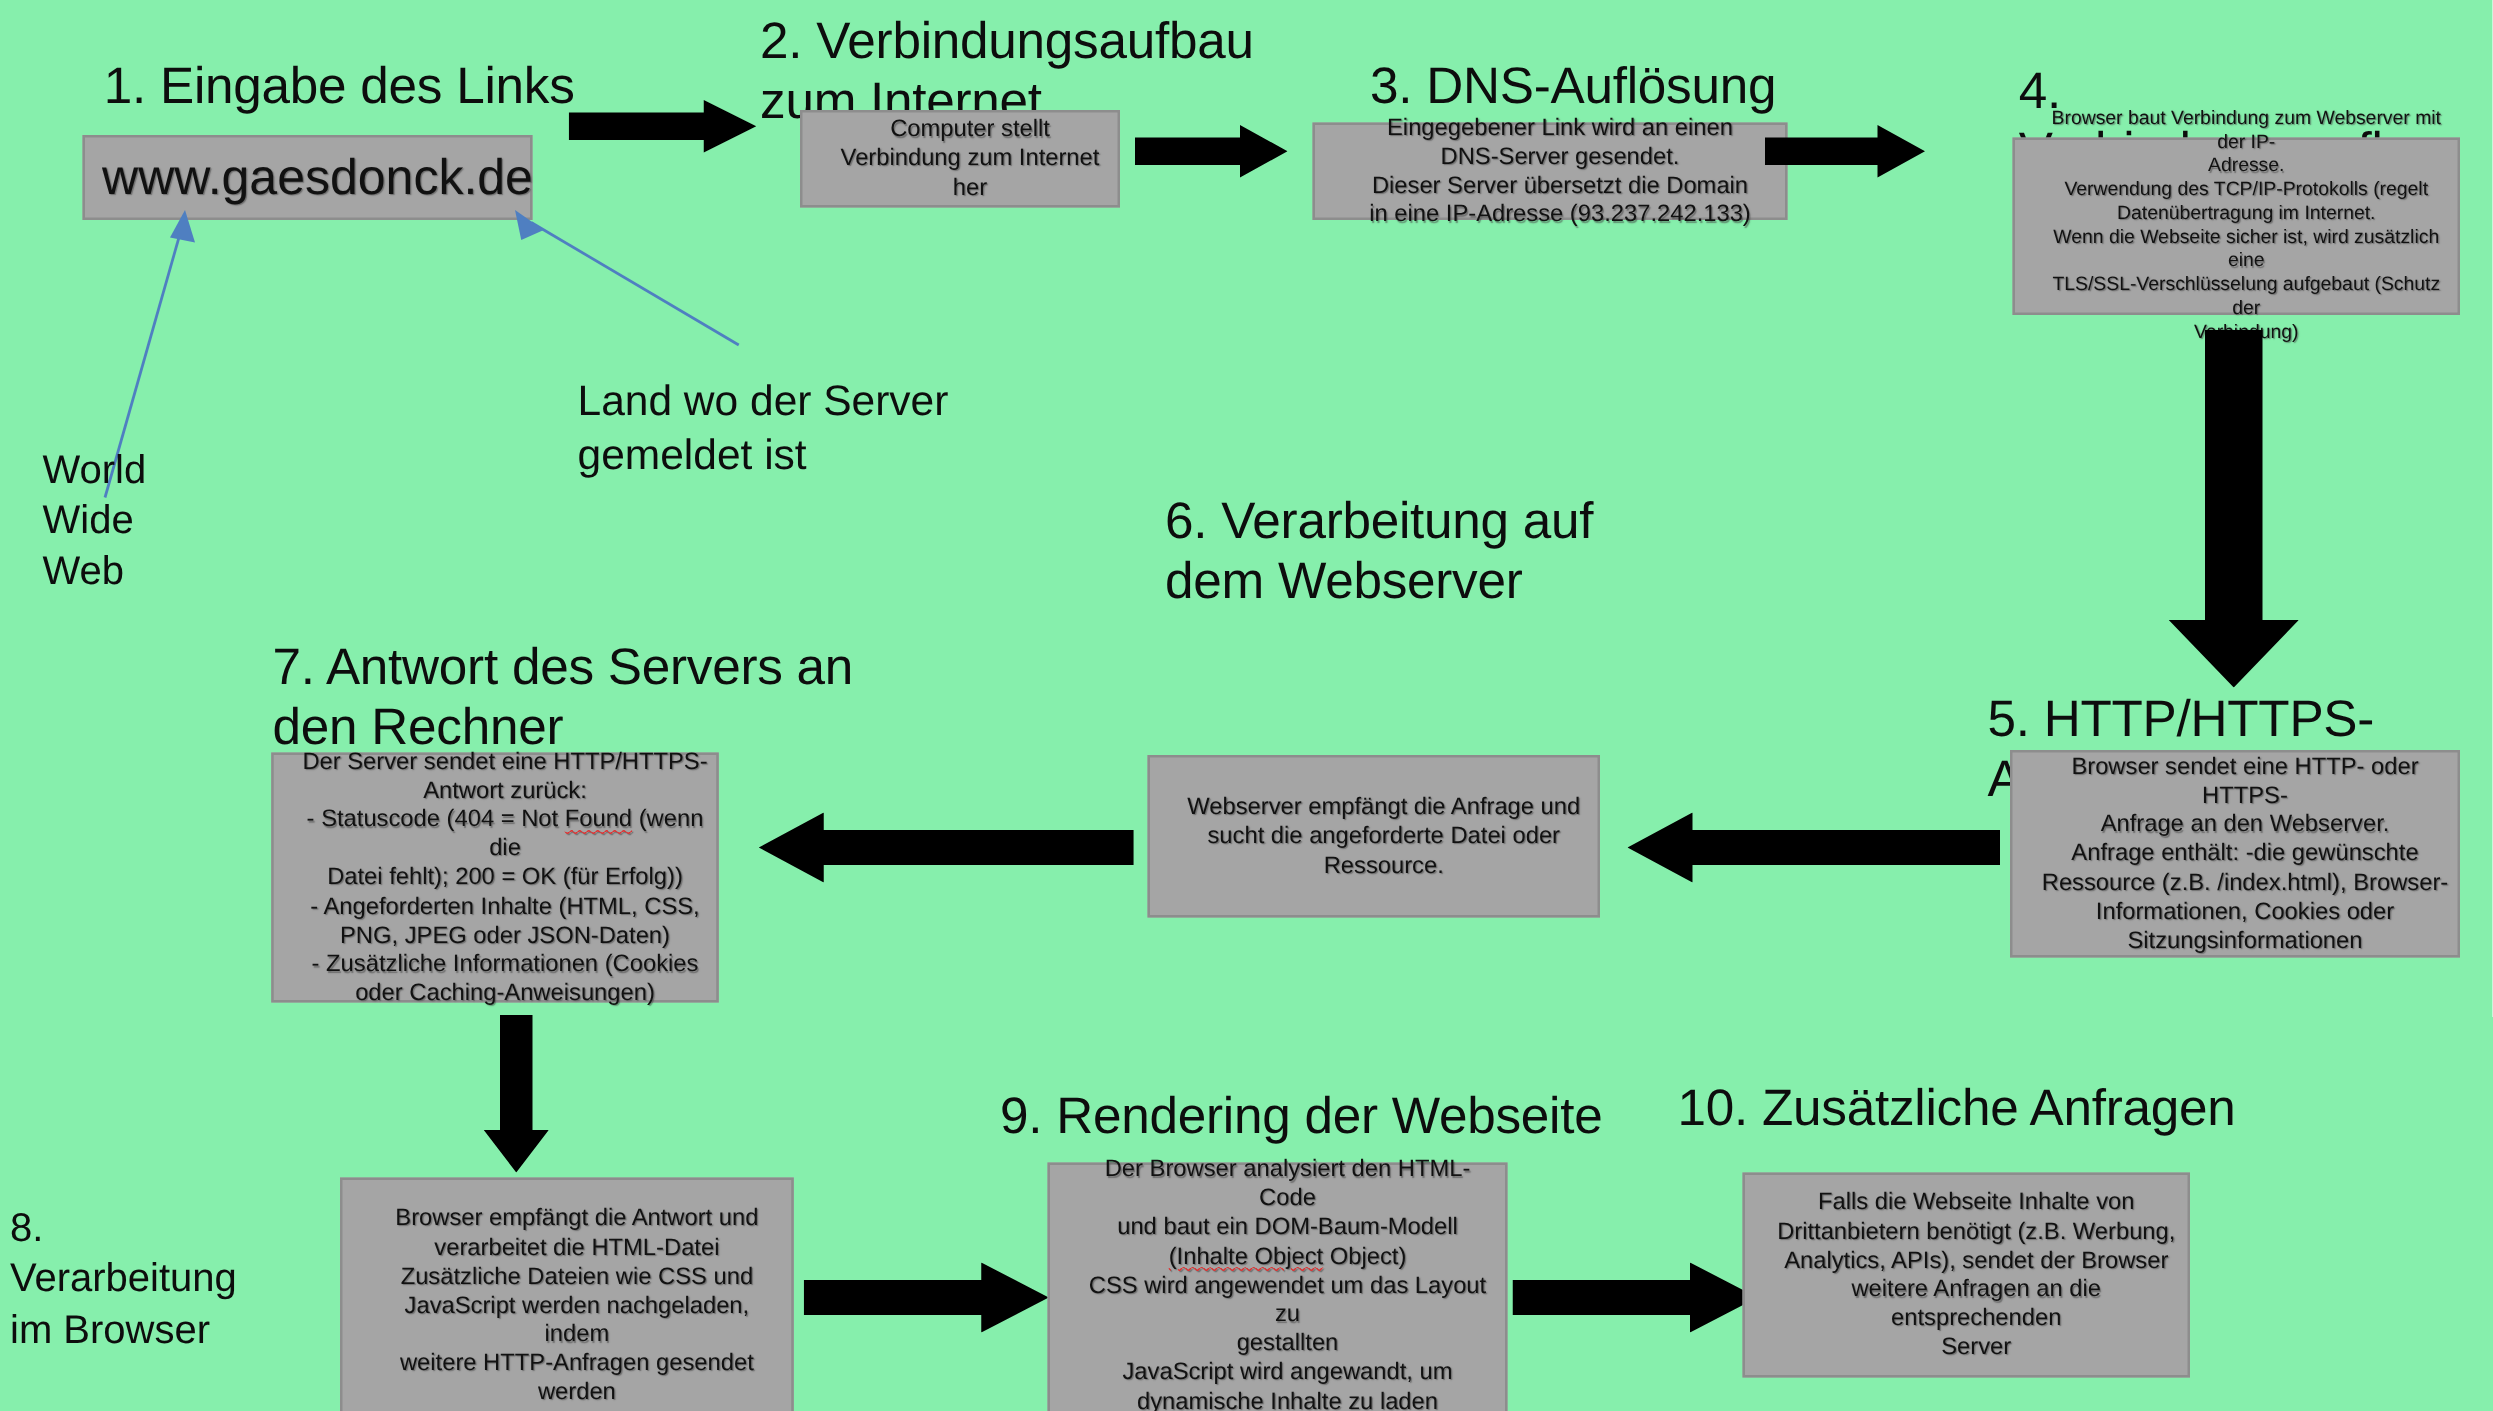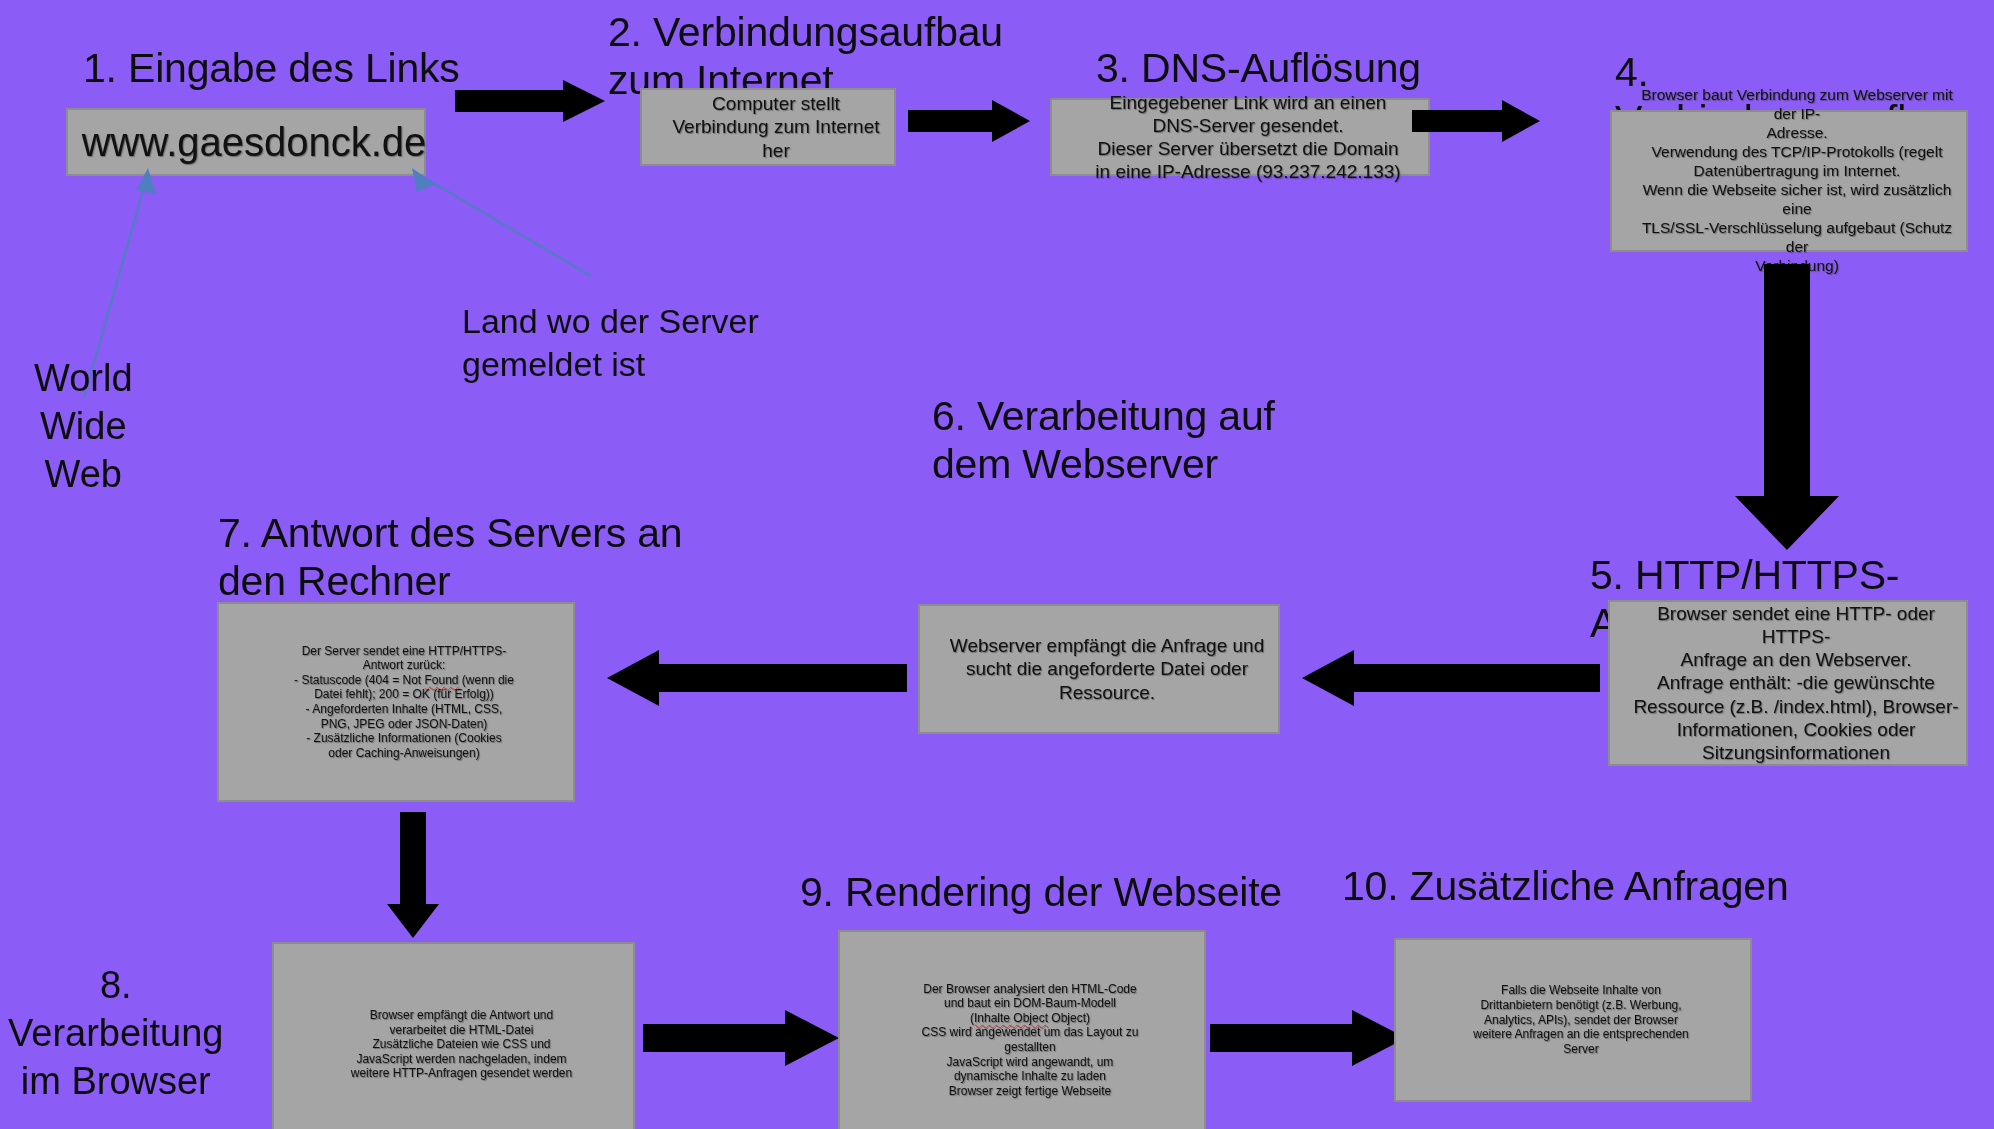--- a/index.html
+++ b/index.html
@@ -9,21 +9,21 @@
     background: #ffffff;
   }
   body {
     font-family: "Liberation Sans", sans-serif;
     color: #000000;
   }
   #canvas {
     position: relative;
     width: 1994px;
     height: 1129px;
-    background: #8b5cf6;
+    background: #86efac;
     overflow: hidden;
   }
 
   
   .step-title {
     position: absolute;
     font-family: "Liberation Sans", sans-serif;
     font-size: 41px;
     font-weight: 400;
     line-height: 1.18;
@@ -50,32 +50,31 @@
   .box .txt {
     white-space: pre-line;
     line-height: 1.22;
     padding: 2px 6px;
   }
   .box.url {
     font-size: 40px;
     font-weight: 400;
   }
   .box.small   { font-size: 19px; }
-  .box.smaller { font-size: 12px; }
+  .box.smaller { font-size: 19px; }
   .box.tiny    { font-size: 15.5px; }
 
   
   .side-label {
     position: absolute;
-    font-size: 38px;
+    font-size: 32px;
     font-weight: 400;
     line-height: 1.26;
     color: #0d0d0d;
     white-space: pre-line;
-    text-align: center;
   }
   .note-label {
     position: absolute;
     font-size: 34px;
     font-weight: 400;
     line-height: 1.25;
     color: #0d0d0d;
     white-space: pre-line;
   }
 

